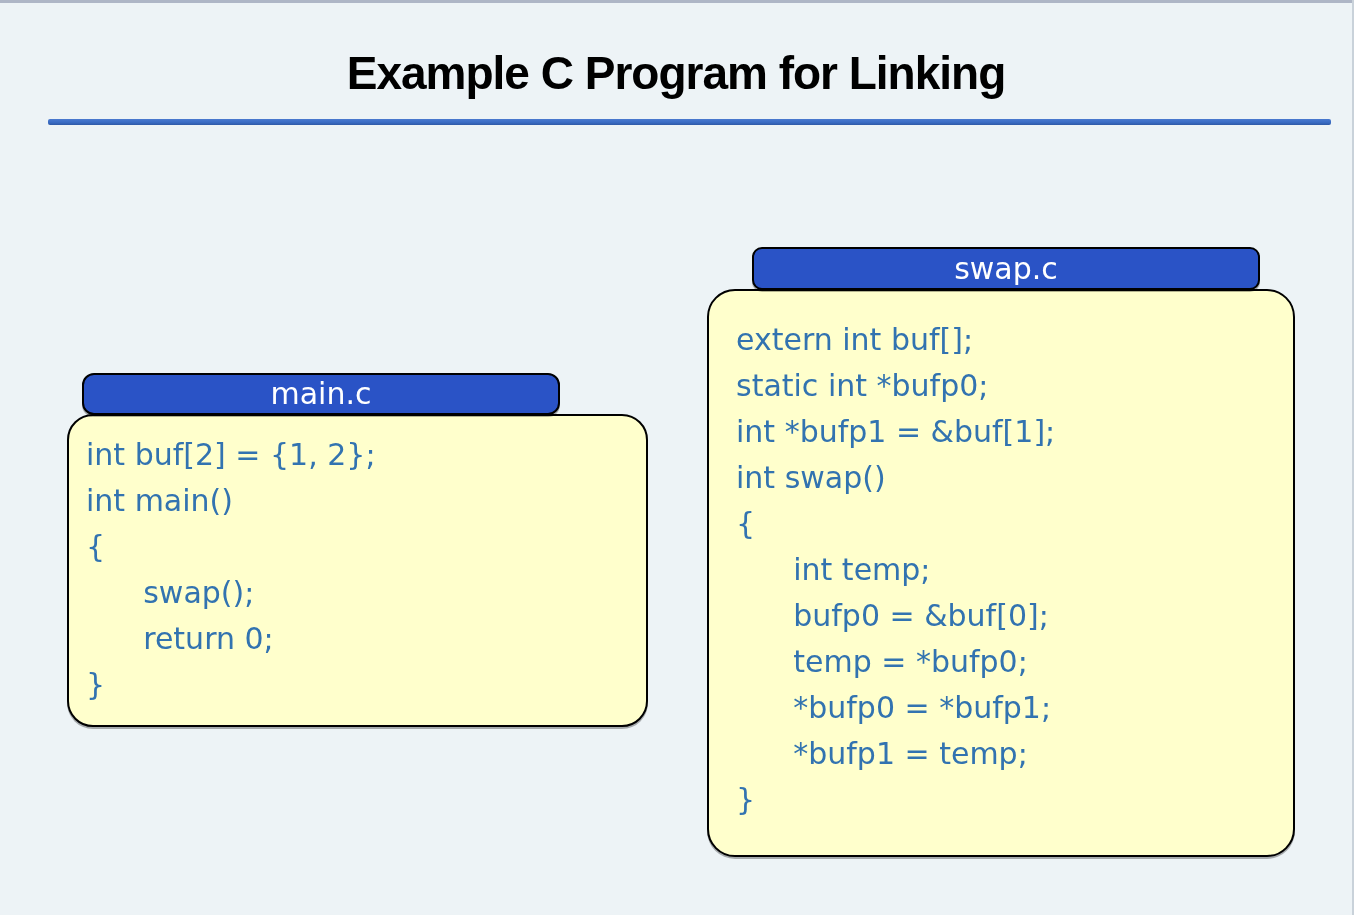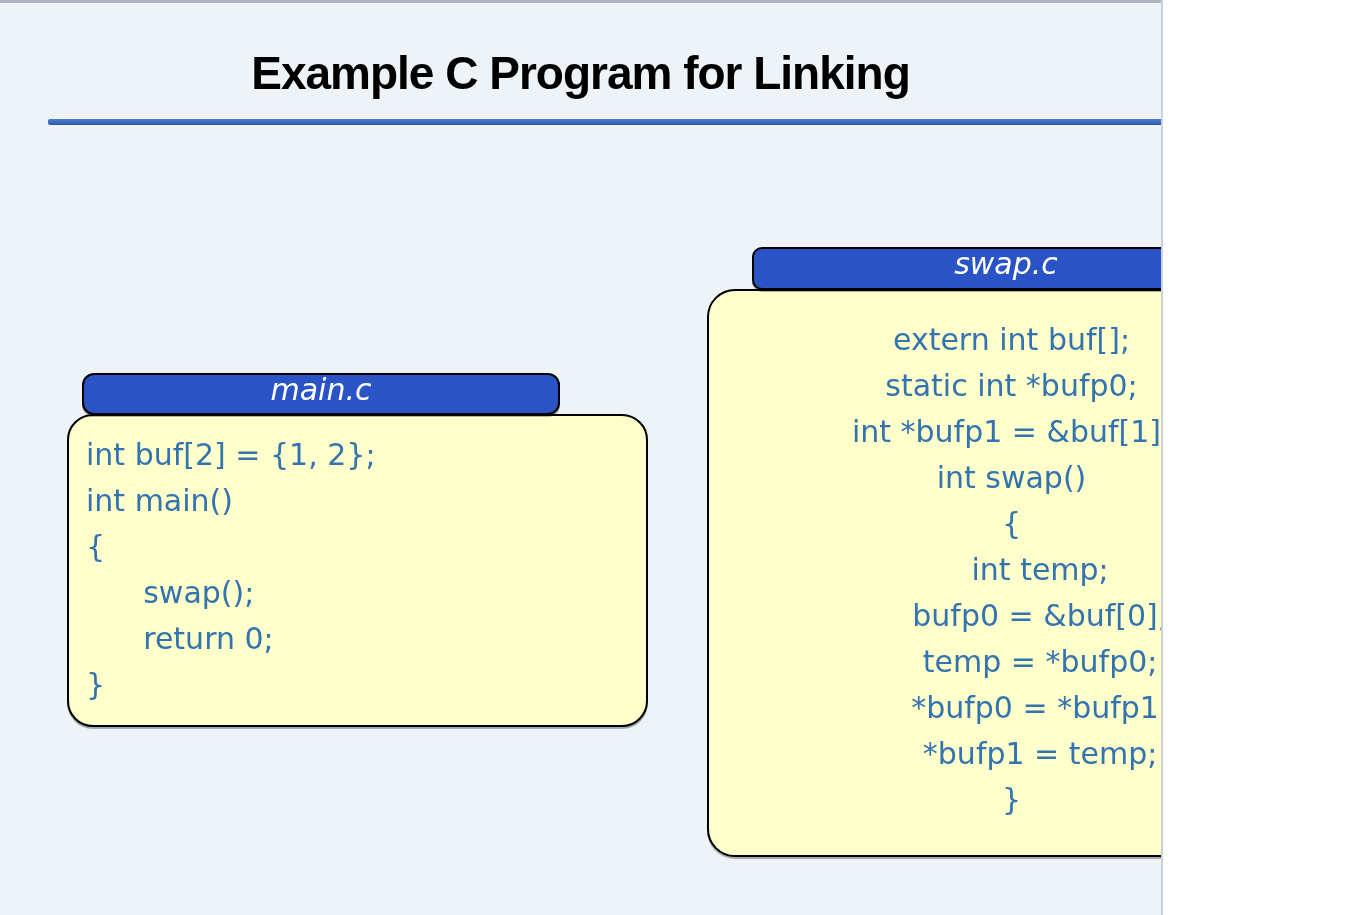--- a/index.html
+++ b/index.html
@@ -13,21 +13,21 @@
     --code-text: #3273b0;
     --title-text: #000000;
   }
   * { margin: 0; padding: 0; box-sizing: border-box; }
   html, body {
     width: 1357px; height: 915px;
     font-family: "Liberation Sans", sans-serif;
   }
   .slide {
     position: relative;
-    width: 1163px; height: 915px;
+    width: 1354px; height: 915px;
     background: var(--background);
     overflow: hidden;
     border-right: 2px solid #c9d2da;
   }
   .top-strip {
     position: absolute;
     left: 0; top: 0;
     width: 100%; height: 3px;
     background: var(--top-strip);
   }
@@ -56,23 +56,22 @@
     border: 2px solid var(--box-border);
     box-shadow: 0 2px 0 rgba(0,0,0,0.30);
   }
   .file-tab {
     position: absolute;
     background: var(--tab-fill);
     border: 2px solid var(--box-border);
     border-radius: 10px;
     box-shadow: 0 2px 0 rgba(0,0,0,0.30);
     display: flex;
-    align-items: flex-start;
+    align-items: center;
     justify-content: center;
-    font-style: italic;
   }
   .file-tab .tab-label {
     color: var(--tab-text);
     font-size: 30px;
     font-family: "DejaVu Sans", sans-serif;
     line-height: 1;
   }
   .code {
     font-family: "DejaVu Sans", sans-serif;
     font-size: 30px;
@@ -91,21 +90,20 @@
   .main-tab {
     left: 82px; top: 373px;
     width: 478px; height: 42px; border-radius: 12px;
   }
   
   .swap-body {
     left: 707px; top: 289px;
     width: 588px; height: 568px;
     border-radius: 28px;
     padding: 26px 6px 0 27px;
-    text-align: center;
   }
   .swap-tab {
     left: 752px; top: 247px;
     width: 508px; height: 43px;
   }
 </style>
 </head>
 <body>
 
 <div class="slide">

